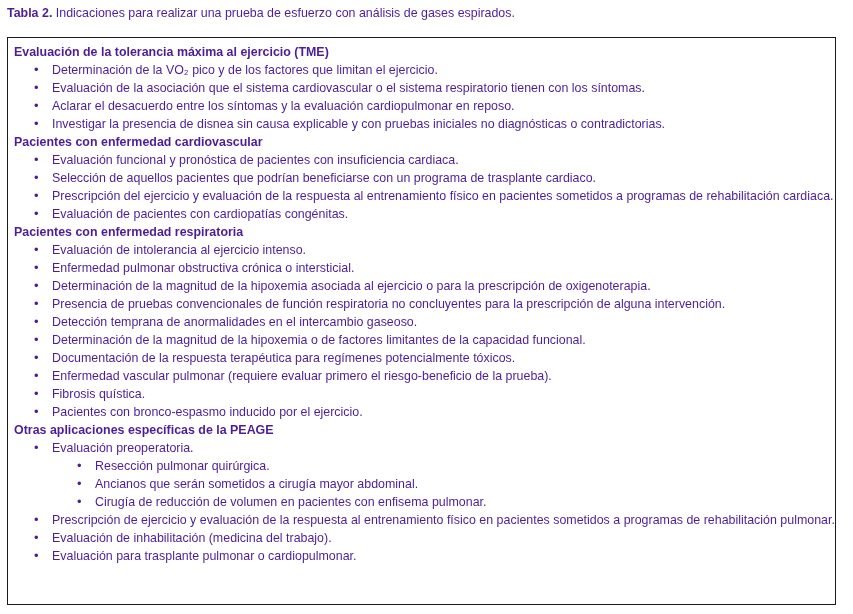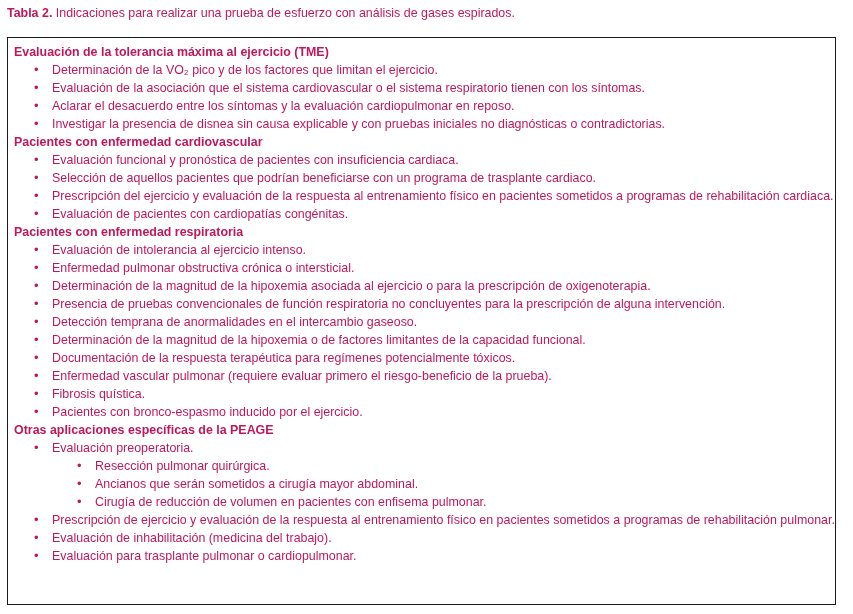--- a/index.html
+++ b/index.html
@@ -6,21 +6,21 @@
     margin: 0;
     padding: 0;
     background: #ffffff;
   }
   .page {
     position: relative;
     width: 853px;
     height: 614px;
     background: #ffffff;
     font-family: "Liberation Sans", sans-serif;
-    color: #be185d;
+    color: #4c1d95;
     overflow: hidden;
   }
   .caption {
     position: absolute;
     left: 7px;
     top: 4px;
     margin: 0;
     font-size: 13.5px;
     line-height: 17px;
     white-space: nowrap;

